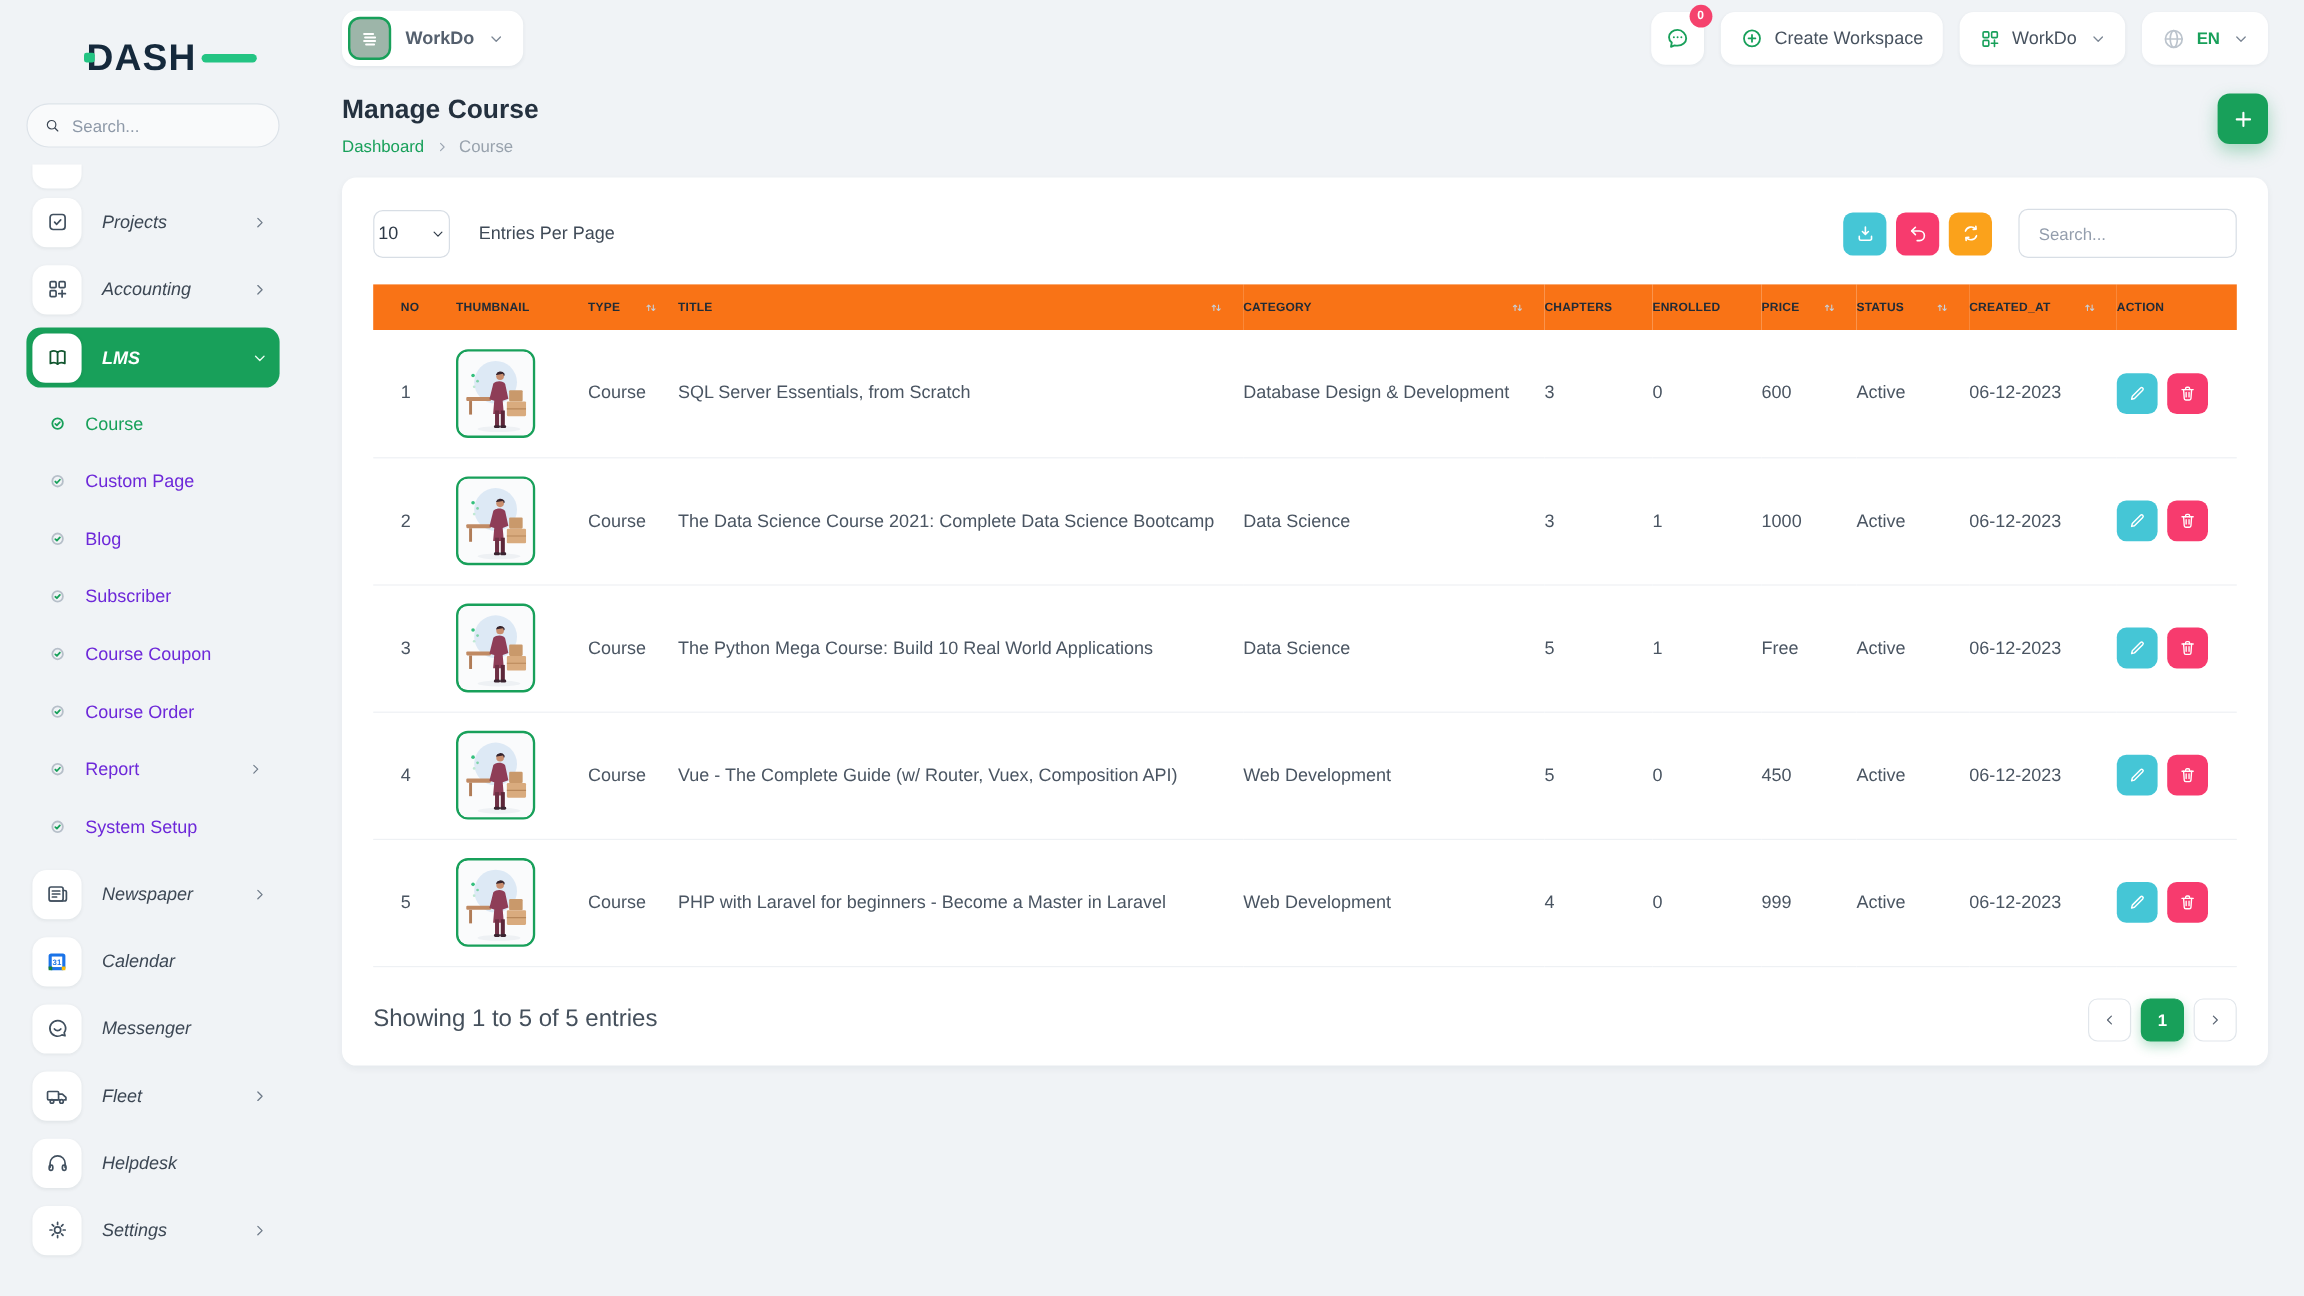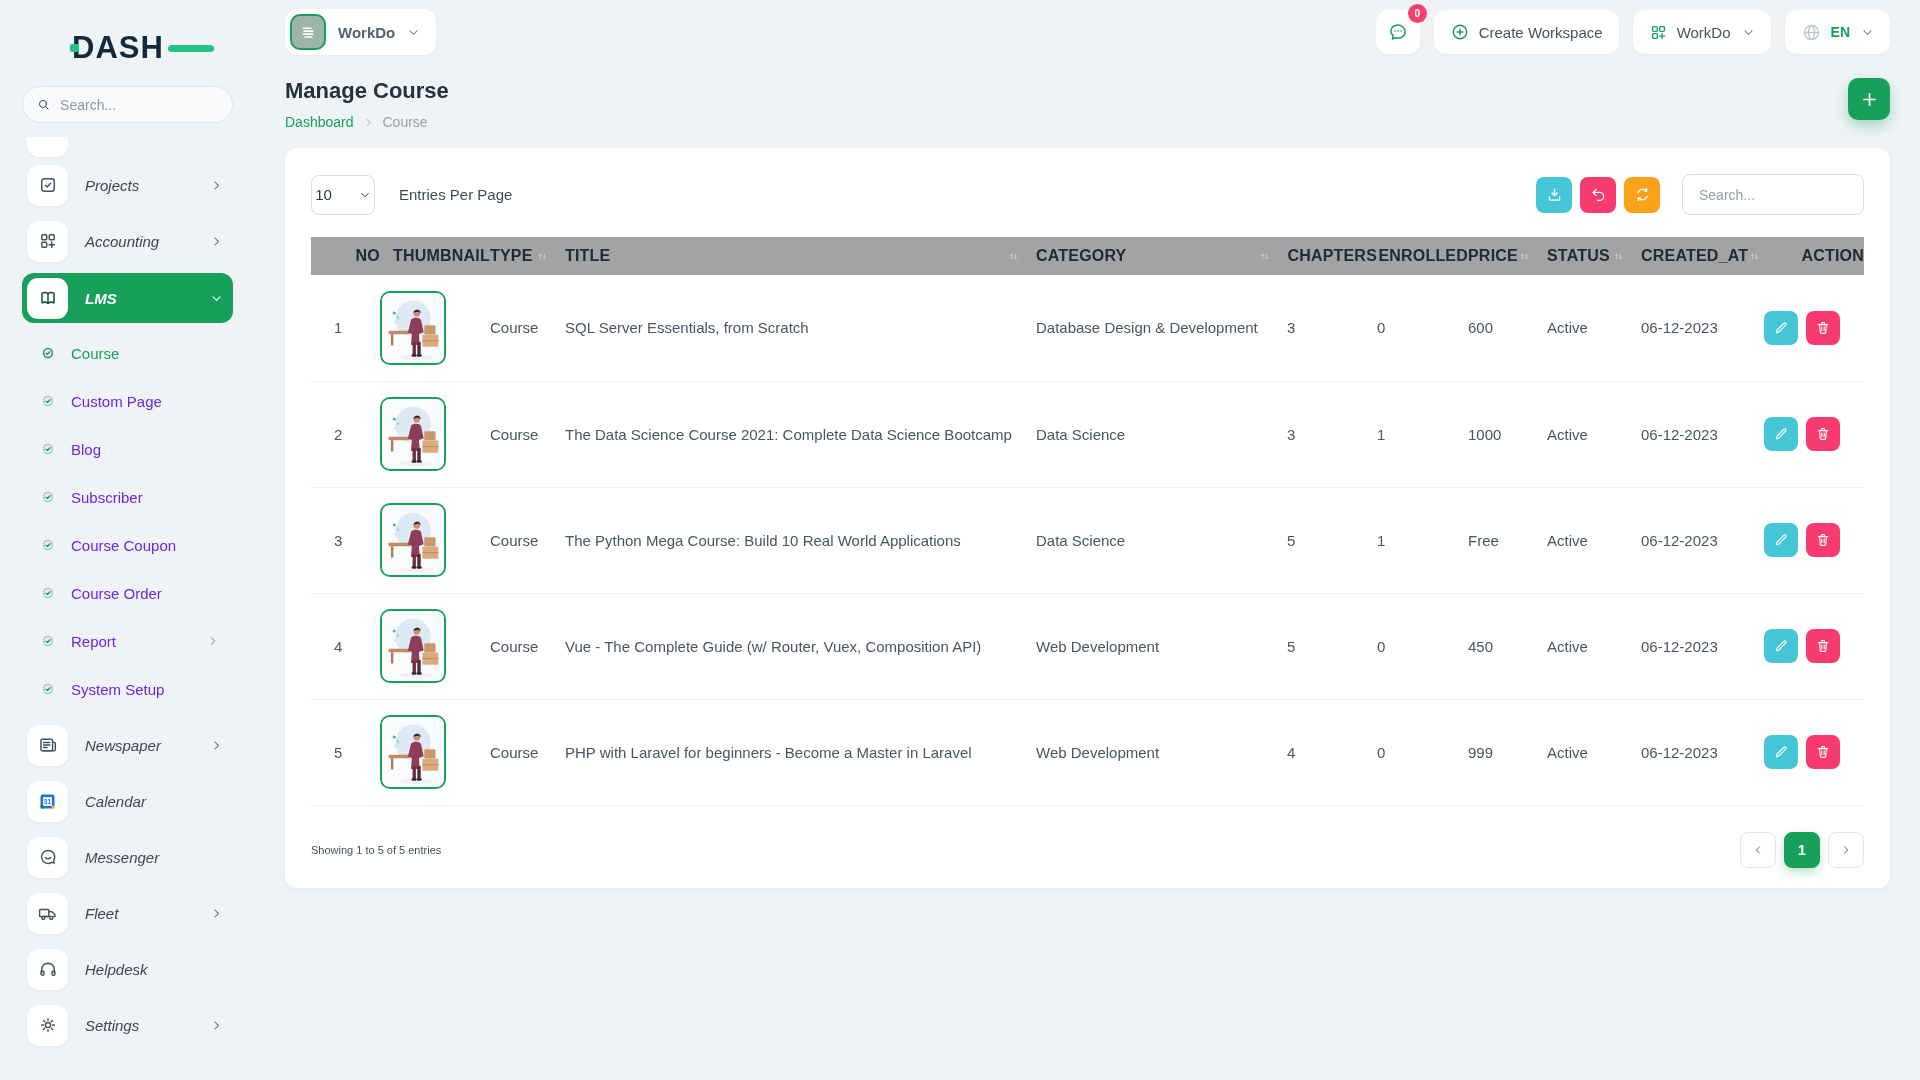--- a/index.html
+++ b/index.html
@@ -66,32 +66,32 @@
   .entries-label { margin-left:24px; font-size:15px; color:#3f4a57; }
   .ctrl-right { margin-left:auto; display:flex; align-items:center; gap:8px; }
   .sq-btn { width:36px; height:36px; border:none; border-radius:8px; color:#fff; display:flex; align-items:center; justify-content:center; cursor:pointer; }
   .sq-btn.dl { background:#45c6d6; }
   .sq-btn.undo { background:#f73b6e; }
   .sq-btn.refresh { background:#fba21b; }
   .tbl-search { margin-left:14px; width:182px; height:41px; border:1px solid #d8dee5; border-radius:8px; padding:0 16px; font-size:14px; color:#3c4754; outline:none; font-family:inherit; }
   .tbl-search::placeholder { color:#949ead; }
 
   table { width:100%; border-collapse:collapse; table-layout:fixed; margin-top:22px; }
-  thead th { background:#a3a3a3; height:38px; font-size:16px; font-weight:700; color:#212b36; text-align:right; letter-spacing:.2px; }
+  thead th { background:#f97316; height:38px; font-size:10px; font-weight:700; color:#212b36; text-align:left; letter-spacing:.2px; }
   th .th-flex { display:flex; align-items:center; justify-content:space-between; padding-right:16px; }
   .sort { color:#c8cfd8; flex-shrink:0; }
   tbody td { height:106px; font-size:15px; color:#4a5562; border-bottom:1px solid #eef1f4; vertical-align:middle; }
   td.c-no, th.c-no { padding-left:23px; }
   .thumb { width:66px; height:74px; border:2px solid #18a05a; border-radius:10px; overflow:hidden; background:#fafbfc; cursor:pointer; }
   .act-btn { width:34px; height:34px; border:none; border-radius:8px; color:#fff; display:inline-flex; align-items:center; justify-content:center; cursor:pointer; margin-right:8px; }
   .act-btn.edit { background:#45c6d6; }
   .act-btn.del { background:#f73b6e; }
 
   .table-footer { display:flex; align-items:center; margin-top:26px; }
-  .summary { font-size:11px; color:#45505c; }
+  .summary { font-size:20px; color:#45505c; }
   .pager { margin-left:auto; display:flex; gap:8px; }
   .page-btn { width:36px; height:36px; border-radius:8px; border:1px solid #e1e6eb; background:#fff; color:#5a6573; display:flex; align-items:center; justify-content:center; font-size:14px; cursor:pointer; }
   .page-btn.current { background:#18a05a; border-color:#18a05a; color:#fff; font-weight:700; box-shadow:0 4px 10px rgba(24,160,90,.3); }
 </style>
 </head>
 <body>
 
 <svg width="0" height="0" style="position:absolute" aria-hidden="true">
   <defs>
     <symbol id="i-search" viewBox="0 0 24 24" fill="none" stroke="currentColor" stroke-width="1.8" stroke-linecap="round">

